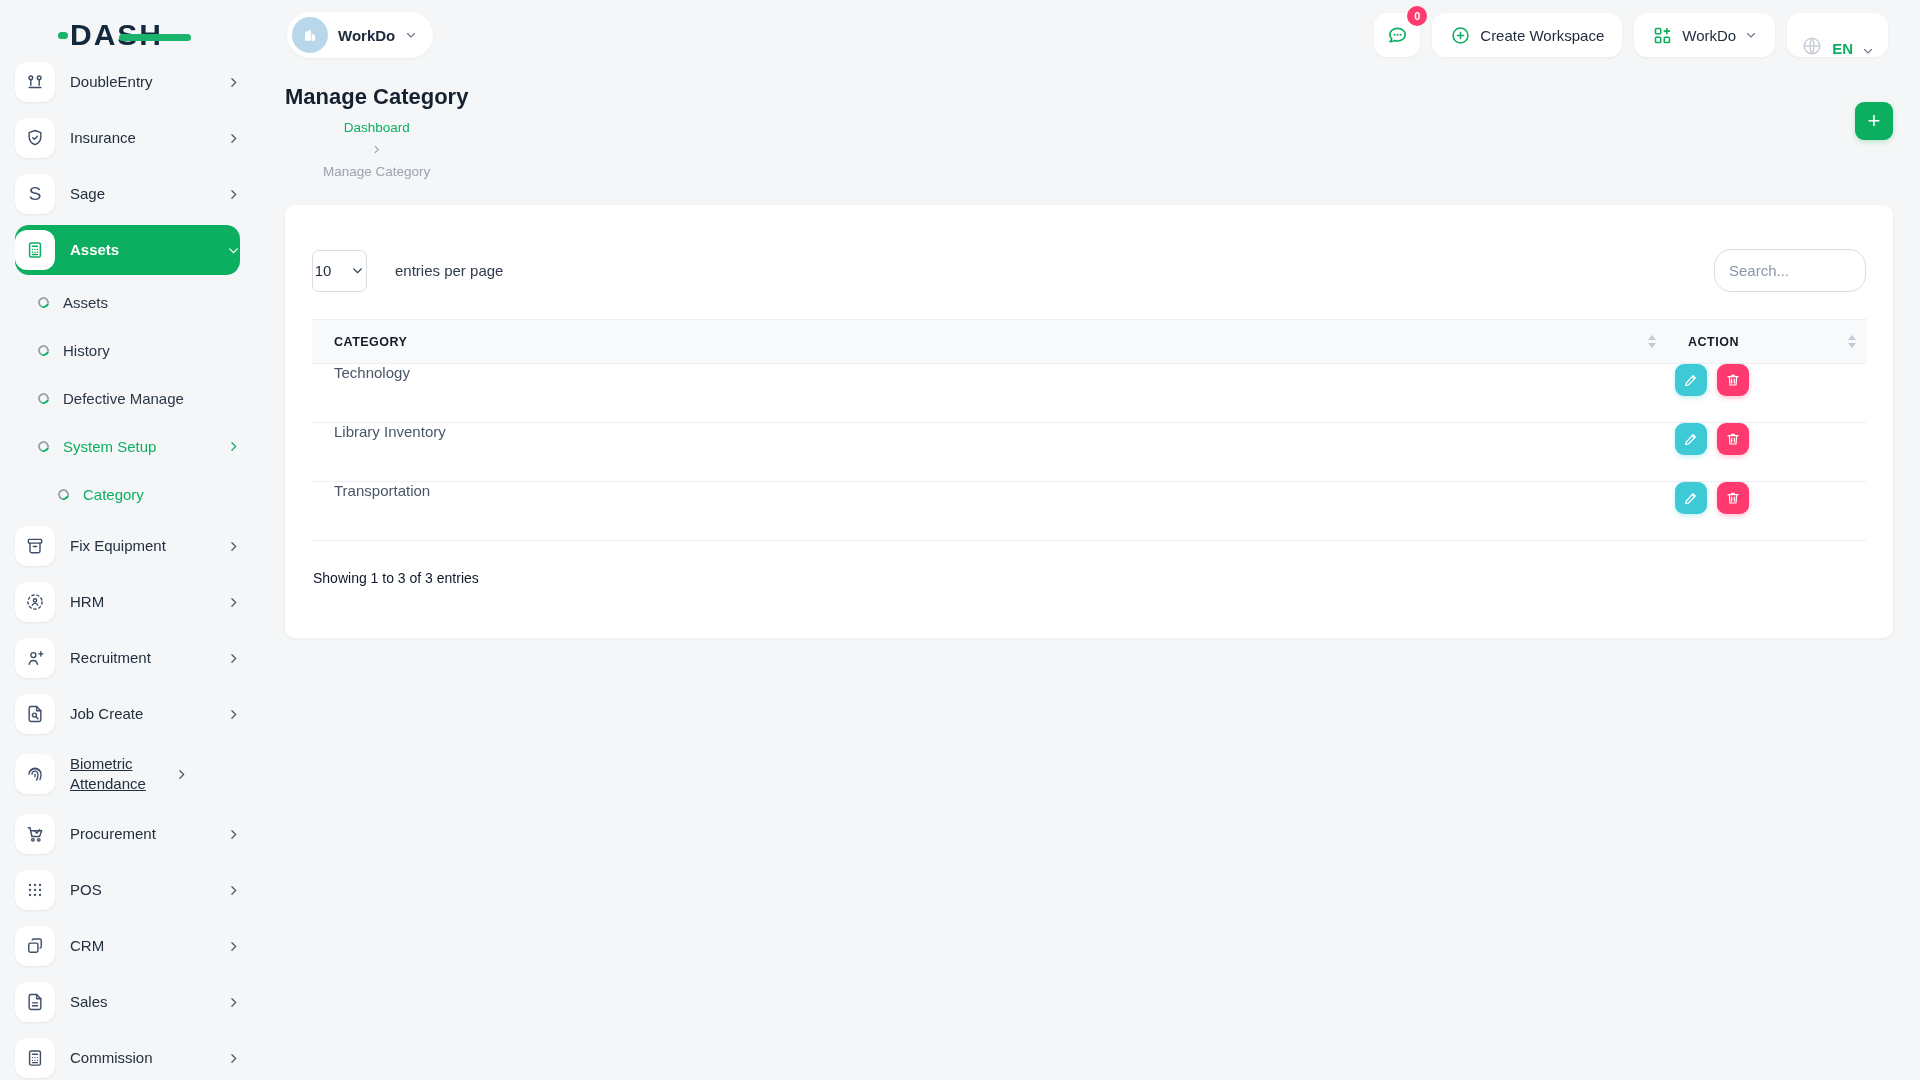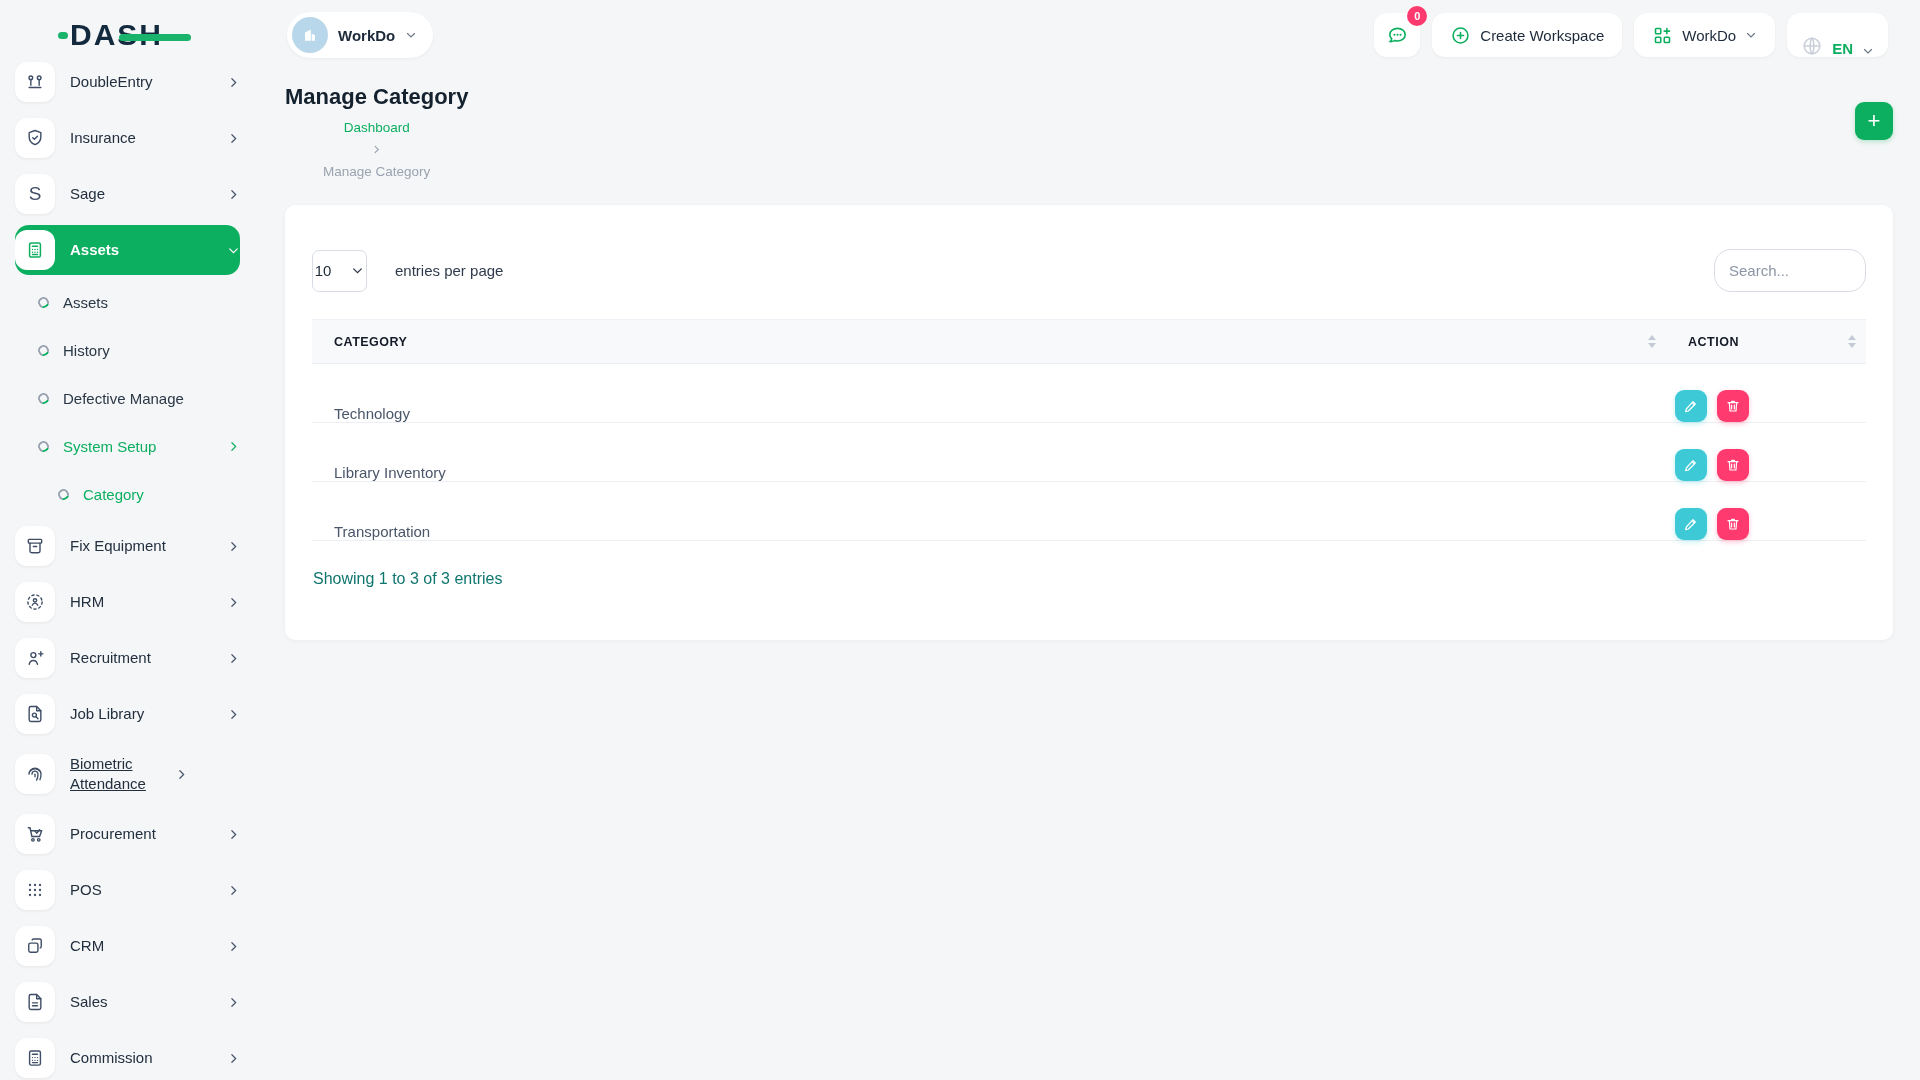--- a/index.html
+++ b/index.html
@@ -66,29 +66,29 @@
 
   .table { margin-top:27px; }
   .thead { display:flex; background:#f7f9fb; border-top:1px solid #eceff3; border-bottom:1px solid #eceff3; height:45px; align-items:center; }
   .th { display:flex; align-items:center; justify-content:space-between; font-size:12.5px; font-weight:700; letter-spacing:.5px; color:#141a26; padding:0 10px 0 22px; }
   .th.cat { flex:1; }
   .th.act { width:200px; }
   .sort { display:flex; flex-direction:column; line-height:0; gap:3px; }
   .sort i { display:block; width:0; height:0; border-left:4px solid transparent; border-right:4px solid transparent; }
   .sort .up { border-bottom:5px solid #c4cad4; }
   .sort .dn { border-top:5px solid #c4cad4; }
-  .trow { display:flex; align-items:flex-end; height:59px; border-bottom:1px solid #eceff3; }
+  .trow { display:flex; align-items:flex-start; height:59px; border-bottom:1px solid #eceff3; }
   .td { font-size:15px; color:#4a5669; }
   .td.cat { flex:1; padding-left:22px; }
   .td.act { width:200px; padding-left:9px; display:flex; gap:10px; }
   .act-btn { width:32px; height:32px; border:none; border-radius:9px; display:flex; align-items:center; justify-content:center; color:#fff; cursor:pointer; }
   .act-btn svg { width:16px; height:16px; }
   .edit { background:#3ec9d6; box-shadow:0 2px 5px rgba(62,201,214,.3); }
   .del { background:#ff3a6e; box-shadow:0 2px 5px rgba(255,58,110,.3); }
-  .tfoot { margin-top:29px; font-size:16px; color:#0f766e; padding-left:1px; }
+  .tfoot { margin-top:29px; font-size:14px; color:#0f172a; padding-left:1px; }
 </style>
 </head>
 <body>
 
 <div class="app">
 
   <aside class="sidebar">
     <div class="logo-row">
       <div class="logo">
         <span class="dot"></span>
@@ -231,21 +231,21 @@
 
       <div class="nav-item">
         <span class="icon-sq">
           <svg viewBox="0 0 24 24" fill="none" stroke="currentColor" stroke-width="1.7" stroke-linecap="round" stroke-linejoin="round">
               <path d="M14 3H7a2 2 0 00-2 2v14a2 2 0 002 2h10a2 2 0 002-2V8z"></path>
               <path d="M14 3v5h5"></path>
               <circle cx="11.3" cy="13.3" r="2.4"></circle>
               <path d="M13.2 15.2L15.6 17.8"></path>
             </svg>
         </span>
-        <span class="nav-label">Job Library</span>
+        <span class="nav-label">Job Create</span>
         <span class="chev">
             <svg viewBox="0 0 24 24" fill="none" stroke="currentColor" stroke-width="2.2" stroke-linecap="round">
               <path d="M9 5l7 7-7 7"></path>
             </svg>
           </span>
       </div>
 
       <div class="nav-item bio" style="height:64px;">
         <span class="icon-sq">
           <svg viewBox="0 0 24 24" fill="none" stroke="currentColor" stroke-width="1.6" stroke-linecap="round">

